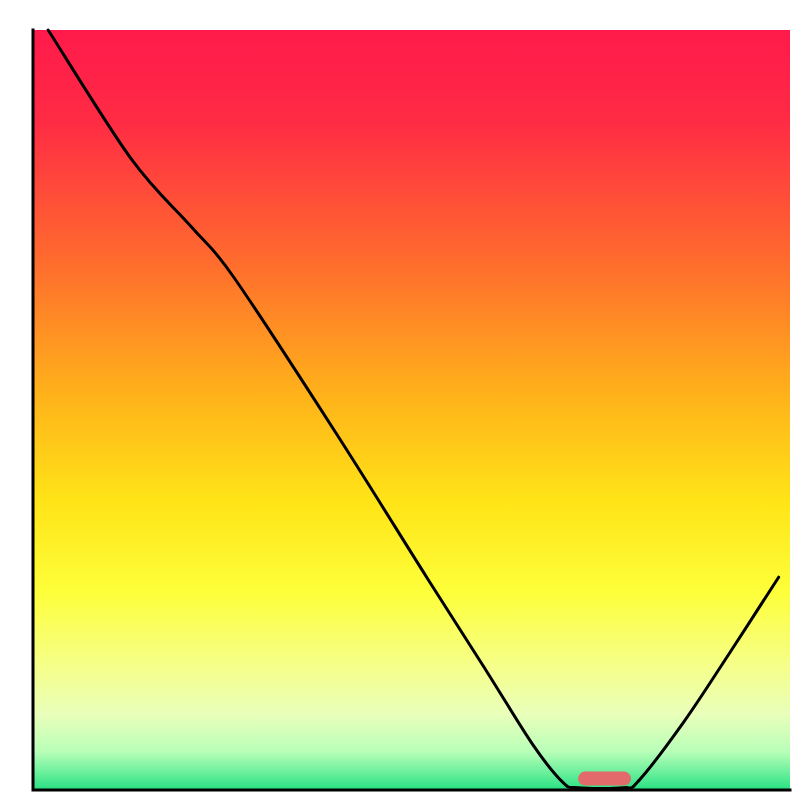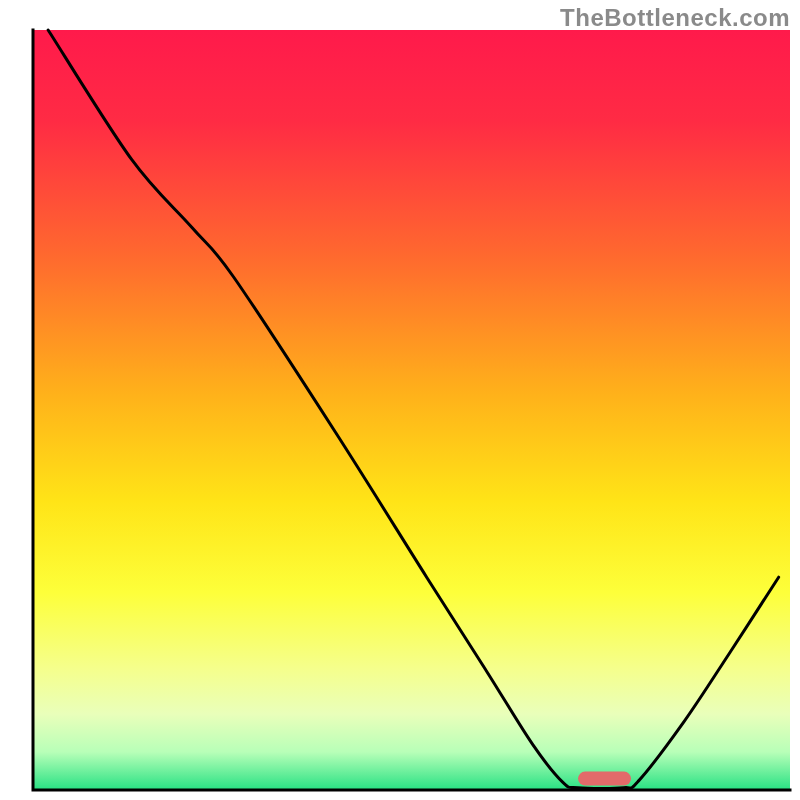--- a/index.html
+++ b/index.html
@@ -26,21 +26,20 @@
     letter-spacing: 0.5px;
   }
   svg {
     display: block;
   }
 </style>
 </head>
 <body>
 
 <div class="chart-container">
-  <div class="watermark">TheBottleneck.com</div>
   <svg id="chart-svg" width="800" height="800" viewBox="0 0 800 800">
     <defs>
       <linearGradient id="bgGrad" x1="0" y1="0" x2="0" y2="1">
           <stop offset="0%" stop-color="#ff1a4b"></stop>
           <stop offset="12%" stop-color="#ff2b44"></stop>
           <stop offset="30%" stop-color="#ff6a2e"></stop>
           <stop offset="48%" stop-color="#ffb21a"></stop>
           <stop offset="62%" stop-color="#ffe417"></stop>
           <stop offset="74%" stop-color="#fdff3a"></stop>
           <stop offset="84%" stop-color="#f5ff8c"></stop>

